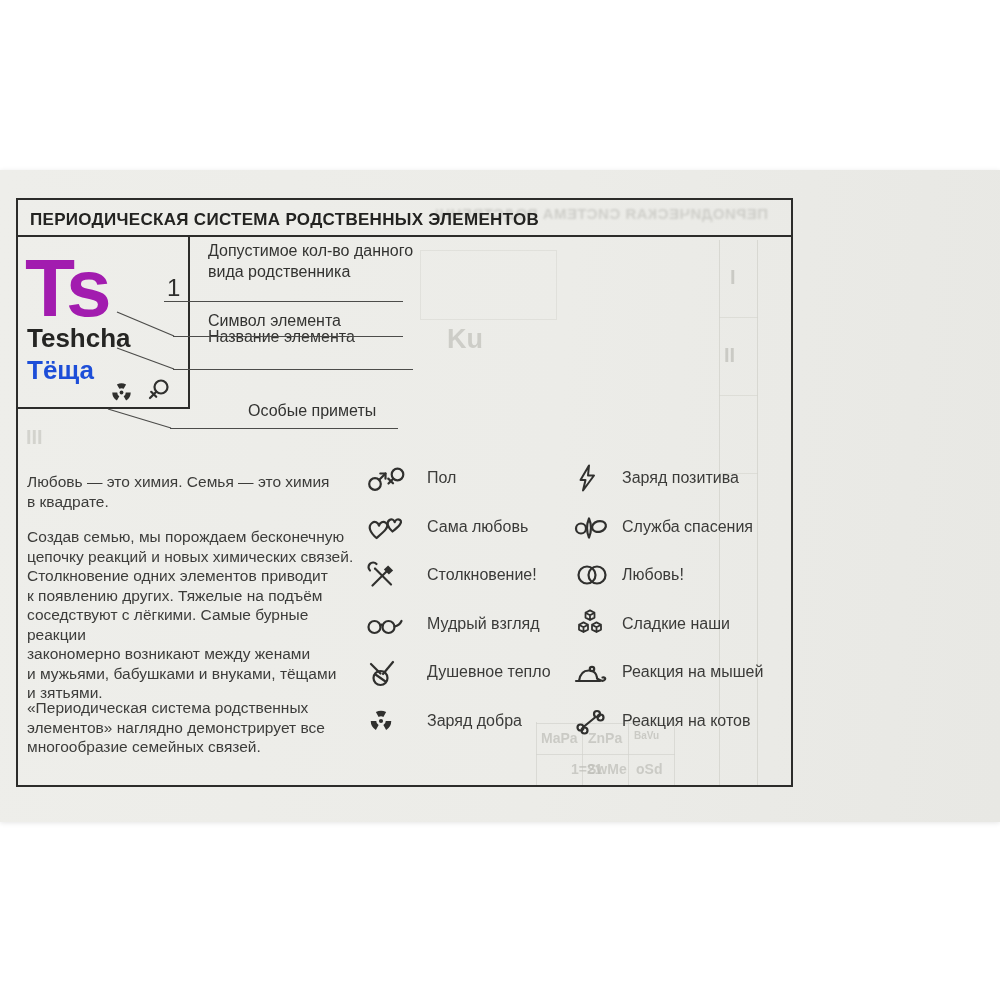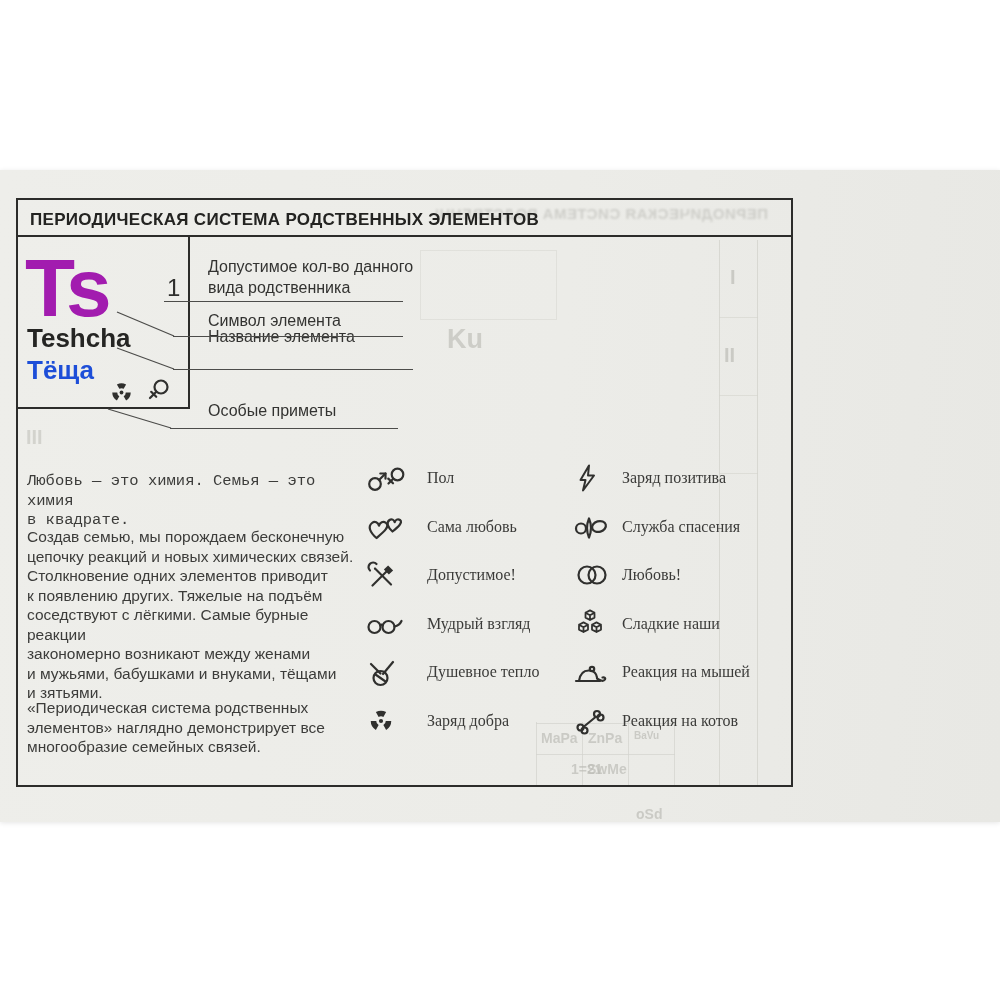--- a/index.html
+++ b/index.html
@@ -31,21 +31,21 @@
     border-right:2px solid #2c2c2a;border-bottom:2px solid #2c2c2a;
   }
   .card-symbol{left:25px;top:247px;font-size:82px;font-weight:800;line-height:1;letter-spacing:-3px;color:#a21caf;}
   .card-name-lat{left:27px;top:323px;font-size:26px;font-weight:700;color:#252523;}
   .card-name-cyr{left:27px;top:355px;font-size:26px;font-weight:700;color:#1d4ed8;}
   .card-count{left:167px;top:274px;font-size:24px;color:#2e2e2c;}
   .callout{left:208px;font-size:16px;line-height:21px;color:#333331;}
   .uline{height:1px;background:#4c4c4a;}
   .prelines{white-space:pre-line;}
   .para{left:27px;width:338px;font-size:15.5px;line-height:19.5px;color:#3c3c3a;}
-  .legend-row{display:flex;align-items:center;height:34px;font-family:Liberation Serif, serif;}
+  .legend-row{display:flex;align-items:center;height:34px;}
   .legend-row .icobox{width:40px;flex:none;display:flex;align-items:center;}
   .legend-label{font-size:16px;color:#3b3b39;white-space:nowrap;}
   .gapL{margin-left:21px;}
   .gapR{margin-left:8px;}
   svg.ico{stroke:#30302e;fill:none;stroke-width:2.2;stroke-linecap:round;stroke-linejoin:round;}
   svg.ico .dot{fill:#30302e;stroke:none;}
   svg.ico .thick{stroke-width:5.5;stroke-linecap:butt;}
   
   .connector-svg{left:0;top:0;width:1000px;height:1000px;pointer-events:none;}
   .connector-svg line{stroke:#4c4c4a;stroke-width:1.2;}
@@ -78,21 +78,21 @@
   <div class="abs bleed-line" style="left:582px;top:552px;width:1px;height:64px;opacity:.7;"></div>
   <div class="abs bleed-line" style="left:628px;top:552px;width:1px;height:64px;opacity:.7;"></div>
   <div class="abs bleed-line" style="left:674px;top:552px;width:1px;height:64px;opacity:.7;"></div>
   <div class="abs bleed-line" style="left:536px;top:553px;width:139px;height:1px;opacity:.7;"></div>
   <div class="abs bleed-line" style="left:536px;top:584px;width:139px;height:1px;opacity:.7;"></div>
   <div class="abs bleed" style="left:541px;top:560px;font-size:14px;opacity:.7;">МаРа</div>
   <div class="abs bleed" style="left:588px;top:560px;font-size:14px;opacity:.7;">ZnPa</div>
   <div class="abs bleed" style="left:634px;top:560px;font-size:10px;opacity:.7;">BaVu</div>
   <div class="abs bleed" style="left:571px;top:591px;font-size:14px;opacity:.7;">1=21</div>
   <div class="abs bleed" style="left:587px;top:591px;font-size:14px;opacity:.7;">SwMe</div>
-  <div class="abs bleed" style="left:636px;top:591px;font-size:14px;opacity:.7;margin-top:45px;">oSd</div>
+  <div class="abs bleed" style="left:636px;top:591px;font-size:14px;opacity:.7;">oSd</div>
 </div>
 
 <div class="abs frame"></div>
 
 <div class="abs poster-title">ПЕРИОДИЧЕСКАЯ СИСТЕМА РОДСТВЕННЫХ ЭЛЕМЕНТОВ</div>
 <div class="abs title-divider"></div>
 
 <div class="abs card"></div>
 <div class="abs card-symbol">Ts</div>
 <div class="abs card-count">1</div>
@@ -106,38 +106,38 @@
     <path class="thick" d="M11.25,21.5 A7.5,7.5 0 0 1 7.5,15"></path>
     <circle class="dot" cx="15" cy="15" r="2.1"></circle>
   </svg>
   <svg class="ico" width="30" height="30" viewBox="0 0 30 30">
     <circle cx="20" cy="10" r="6.5"></circle>
     <line x1="15.3" y1="14.7" x2="9" y2="21"></line>
     <line x1="10.2" y1="14.8" x2="15.2" y2="19.8"></line>
   </svg>
 </div>
 
-<div class="abs callout prelines" style="top:256px;">Допустимое кол-во данного
+<div class="abs callout prelines" style="top:240px;">Допустимое кол-во данного
 вида родственника</div>
 <div class="abs callout" style="top:310px;">Символ элемента</div>
 <div class="abs callout" style="top:326px;">Название элемента</div>
-<div class="abs callout" style="top:400px;">Особые приметы</div>
+<div class="abs callout" style="top:400px;margin-left:40px;">Особые приметы</div>
 
 <div class="abs uline" style="left:164px;top:301px;width:239px;"></div>
 <div class="abs uline" style="left:173px;top:336px;width:230px;"></div>
 <div class="abs uline" style="left:173px;top:369px;width:240px;"></div>
 <div class="abs uline" style="left:170px;top:428px;width:228px;"></div>
 
 <svg class="abs connector-svg">
   <line x1="117" y1="312" x2="174" y2="336"></line>
   <line x1="117" y1="348" x2="174" y2="369"></line>
   <line x1="108" y1="409" x2="171" y2="428"></line>
 </svg>
 
-<div class="abs para prelines" style="top:472px;font-family:Liberation Mono, monospace;">Любовь — это химия. Семья — это химия
+<div class="abs para prelines" style="top:472px;">Любовь — это химия. Семья — это химия
 в квадрате.</div>
 <div class="abs para prelines" style="top:527px;">Создав семью, мы порождаем бесконечную
 цепочку реакций и новых химических связей.
 Столкновение одних элементов приводит
 к появлению других. Тяжелые на подъём
 соседствуют с лёгкими. Самые бурные реакции
 закономерно возникают между женами
 и мужьями, бабушками и внуками, тёщами
 и зятьями.</div>
 <div class="abs para prelines" style="top:698px;">«Периодическая система родственных
@@ -170,21 +170,21 @@
 
 <div class="abs legend-row" style="left:366px;top:558px;">
   <span class="icobox">
       <svg class="ico" width="30" height="30" viewBox="0 0 30 30">
     <line x1="6.5" y1="25.5" x2="21" y2="11"></line>
     <line x1="20" y1="7.5" x2="25" y2="12.5" style="stroke-width:6;stroke-linecap:butt;"></line>
     <line x1="9" y1="8.5" x2="25" y2="24.5"></line>
     <path d="M10.5,4 a4.6,4.6 0 1 0 -6.5,6.5"></path>
   </svg>
     </span>
-  <span class="legend-label gapL">Допустимое!</span>
+  <span class="legend-label gapL">Столкновение!</span>
 </div>
 
 <div class="abs legend-row" style="left:366px;top:607px;">
   <span class="icobox">
       <svg class="ico" width="38" height="28" viewBox="0 0 38 28">
     <circle cx="8.5" cy="17" r="6"></circle>
         <circle cx="22.5" cy="17" r="6"></circle>
     <path d="M14.3,15.5 Q15.5,13.8 16.7,15.5"></path>
     <path d="M28.5,16.5 Q33.5,15.5 35.5,11"></path>
   </svg>

